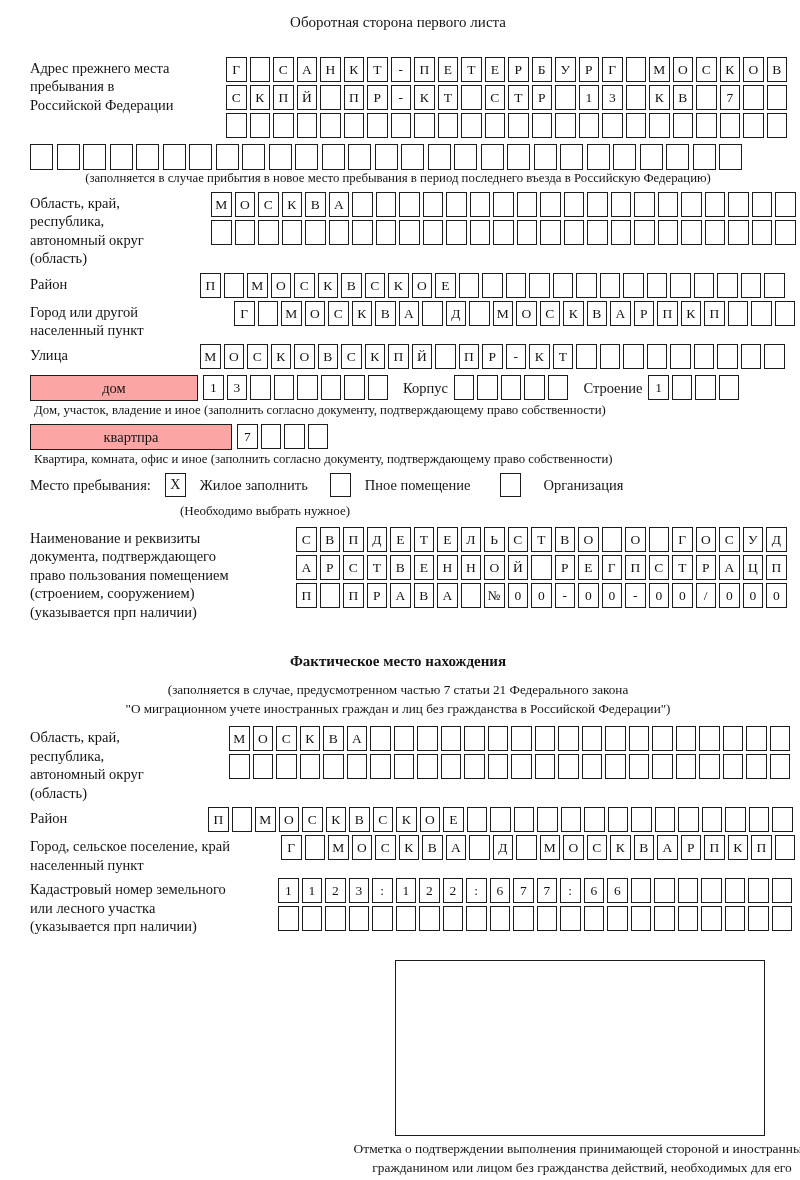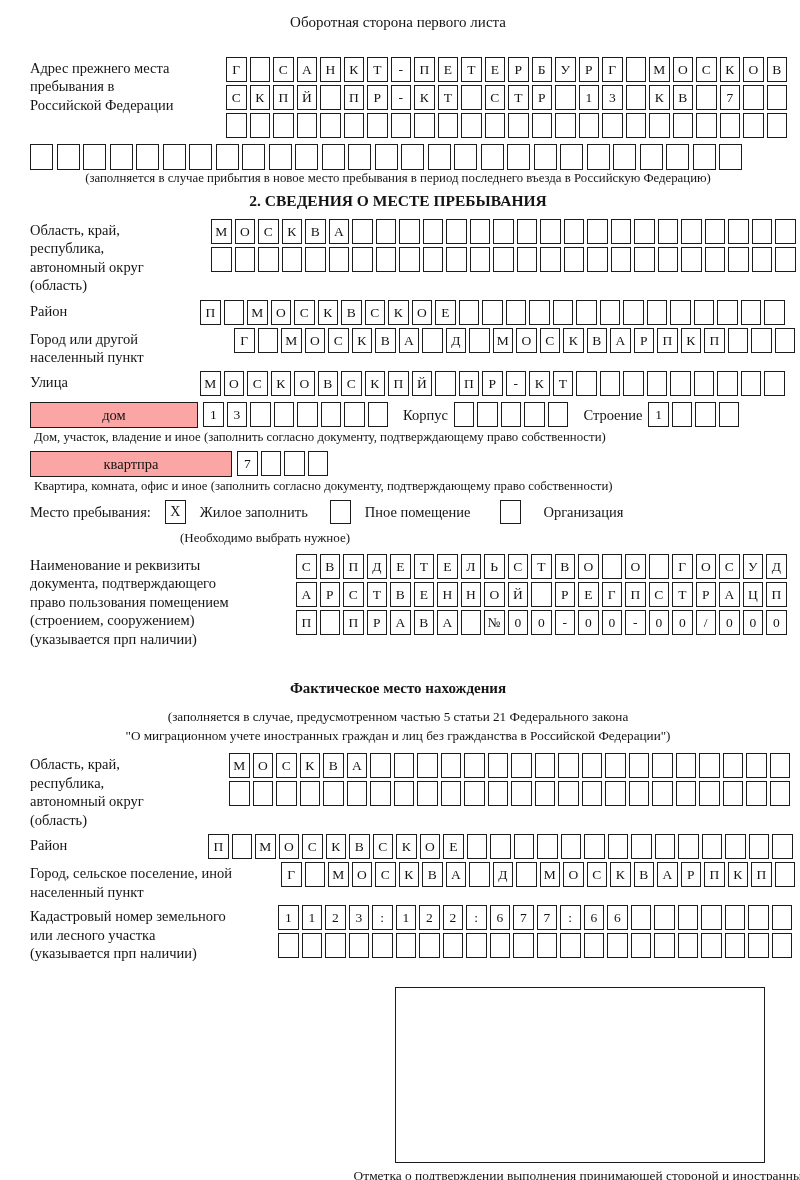--- a/index.html
+++ b/index.html
@@ -143,21 +143,20 @@
         <span class="cbox big"></span>
         <span class="cbox big"></span>
         <span class="cbox big"></span>
         <span class="cbox big"></span>
         <span class="cbox big"></span>
         <span class="cbox big"></span>
       </div>
   </div>
   <div class="caption">(заполняется в случае прибытия в новое место пребывания в период последнего въезда в Российскую Федерацию)</div>
 
-  <div class="sec-title">2. СВЕДЕНИЯ О МЕСТЕ ПРЕБЫВАНИЯ</div>
 
   <div class="block" style="min-height:78px">
     <div class="lbl" style="width:133px">Область, край, республика, автономный округ (область)</div>
     <div class="stack">
       <div class="boxes">
           <span class="cbox">М</span>
           <span class="cbox">О</span>
           <span class="cbox">С</span>
           <span class="cbox">К</span>
           <span class="cbox">В</span>
@@ -426,21 +425,21 @@
           <span class="cbox">/</span>
           <span class="cbox">0</span>
           <span class="cbox">0</span>
           <span class="cbox">0</span>
         </div>
     </div>
   </div>
 
   <div class="mid-title">Фактическое место нахождения</div>
   <div class="notes">
-    <div class="note-line">(заполняется в случае, предусмотренном частью 5 статьи 21 Федерального закона</div>
+    <div class="note-line">(заполняется в случае, предусмотренном частью 7 статьи 21 Федерального закона</div>
     <div class="note-line">"О миграционном учете иностранных граждан и лиц без гражданства в Российской Федерации")</div>
   </div>
 
   <div class="block" style="min-height:78px">
     <div class="lbl" style="width:151px">Область, край, республика, автономный округ (область)</div>
     <div class="stack">
       <div class="boxes">
           <span class="cbox">М</span>
           <span class="cbox">О</span>
           <span class="cbox">С</span>
@@ -520,21 +519,21 @@
         <span class="cbox"></span>
         <span class="cbox"></span>
         <span class="cbox"></span>
         <span class="cbox"></span>
         <span class="cbox"></span>
         <span class="cbox"></span>
       </div>
   </div>
 
   <div class="block" style="min-height:40px">
-    <div class="lbl" style="width:203px">Город, сельское поселение, иной населенный пункт</div>
+    <div class="lbl" style="width:203px">Город, сельское поселение, край населенный пункт</div>
     <div class="boxes">
         <span class="cbox">Г</span>
         <span class="cbox"></span>
         <span class="cbox">М</span>
         <span class="cbox">О</span>
         <span class="cbox">С</span>
         <span class="cbox">К</span>
         <span class="cbox">В</span>
         <span class="cbox">А</span>
         <span class="cbox"></span>

